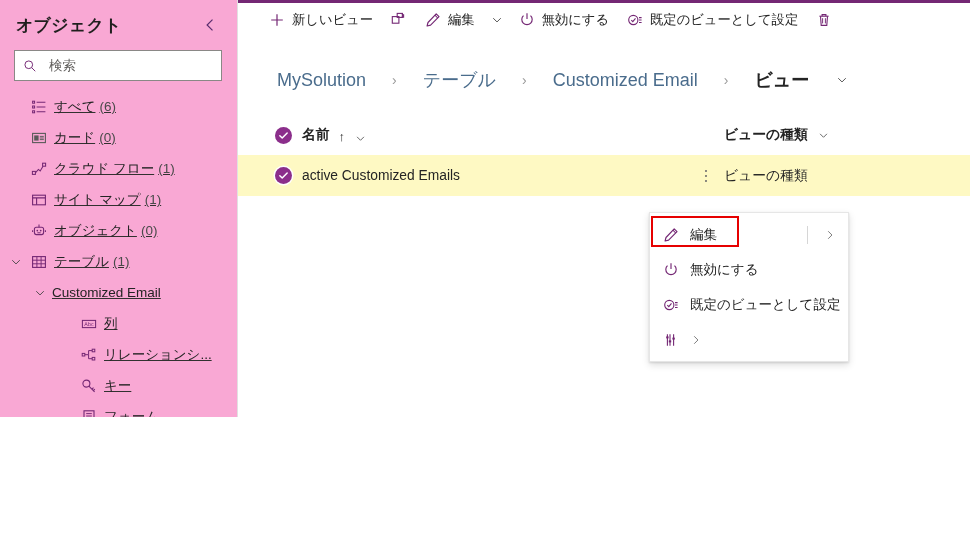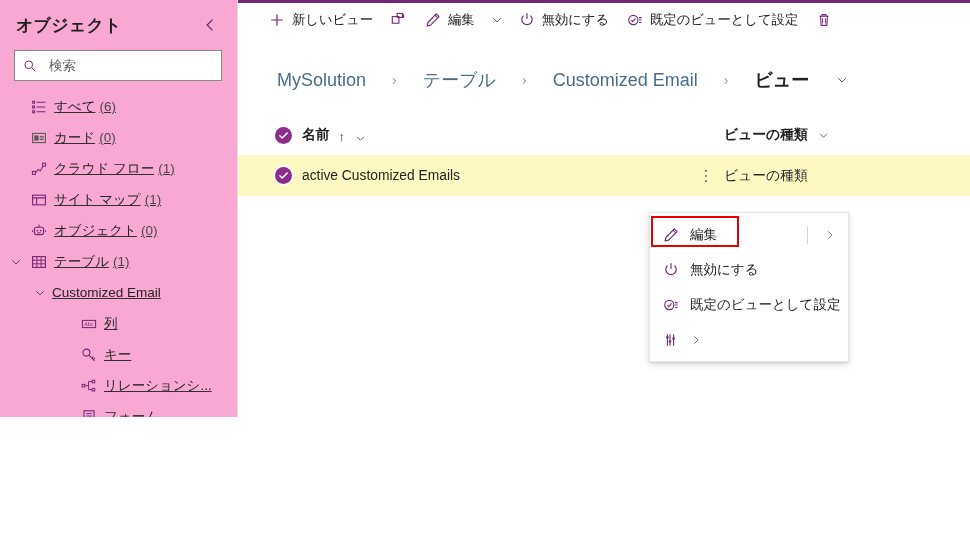--- a/index.html
+++ b/index.html
@@ -374,36 +374,36 @@
             <svg width="16" height="16" viewBox="0 0 16 16">
               <rect x="1.4" y="4.4" width="13.2" height="7.2" fill="none" stroke="#742774" stroke-width="1.05"></rect>
               <text x="8" y="10.4" font-size="5.2" text-anchor="middle" fill="#742774" font-family="DejaVu Sans">Abc</text>
             </svg>
           </span>
           <span class="sb-label">列</span>
         </div>
         <div class="sb-item lvl2">
           <span class="sb-ico">
             <svg width="16" height="16" viewBox="0 0 16 16">
-              <circle cx="5.4" cy="5.6" r="3.5" fill="none" stroke="#742774" stroke-width="1.1"></circle>
-              <path d="M7.9 8.1 13.6 13.8M11 11.2l1.5-1.5M12.4 12.6l1.4-1.4" stroke="#742774" stroke-width="1.1" fill="none"></path>
-            </svg>
-          </span>
-          <span class="sb-label">キー</span>
-        </div>
-        <div class="sb-item lvl2">
-          <span class="sb-ico">
-            <svg width="16" height="16" viewBox="0 0 16 16">
               <rect x="1.2" y="6.4" width="2.6" height="2.6" fill="none" stroke="#742774" stroke-width="1"></rect>
               <rect x="11.2" y="2.2" width="2.6" height="2.6" fill="none" stroke="#742774" stroke-width="1"></rect>
               <rect x="11.2" y="10.4" width="2.6" height="2.6" fill="none" stroke="#742774" stroke-width="1"></rect>
               <path d="M4 7.7h3.6V3.6h3.5M7.6 7.7v4h3.5" stroke="#742774" stroke-width="1" fill="none"></path>
             </svg>
           </span>
           <span class="sb-label">リレーションシ...</span>
+        </div>
+        <div class="sb-item lvl2">
+          <span class="sb-ico">
+            <svg width="16" height="16" viewBox="0 0 16 16">
+              <circle cx="5.4" cy="5.6" r="3.5" fill="none" stroke="#742774" stroke-width="1.1"></circle>
+              <path d="M7.9 8.1 13.6 13.8M11 11.2l1.5-1.5M12.4 12.6l1.4-1.4" stroke="#742774" stroke-width="1.1" fill="none"></path>
+            </svg>
+          </span>
+          <span class="sb-label">キー</span>
         </div>
         <div class="sb-item lvl2">
           <span class="sb-ico">
             <svg width="16" height="16" viewBox="0 0 16 16">
               <rect x="3" y="1.8" width="10" height="12.4" fill="none" stroke="#742774" stroke-width="1.1"></rect>
               <path d="M5.2 4.6h5.6M5.2 7h5.6M5.2 9.4h5.6M5.2 11.6h3.4" stroke="#742774" stroke-width="0.95" fill="none"></path>
             </svg>
           </span>
           <span class="sb-label">フォーム</span>
         </div>

